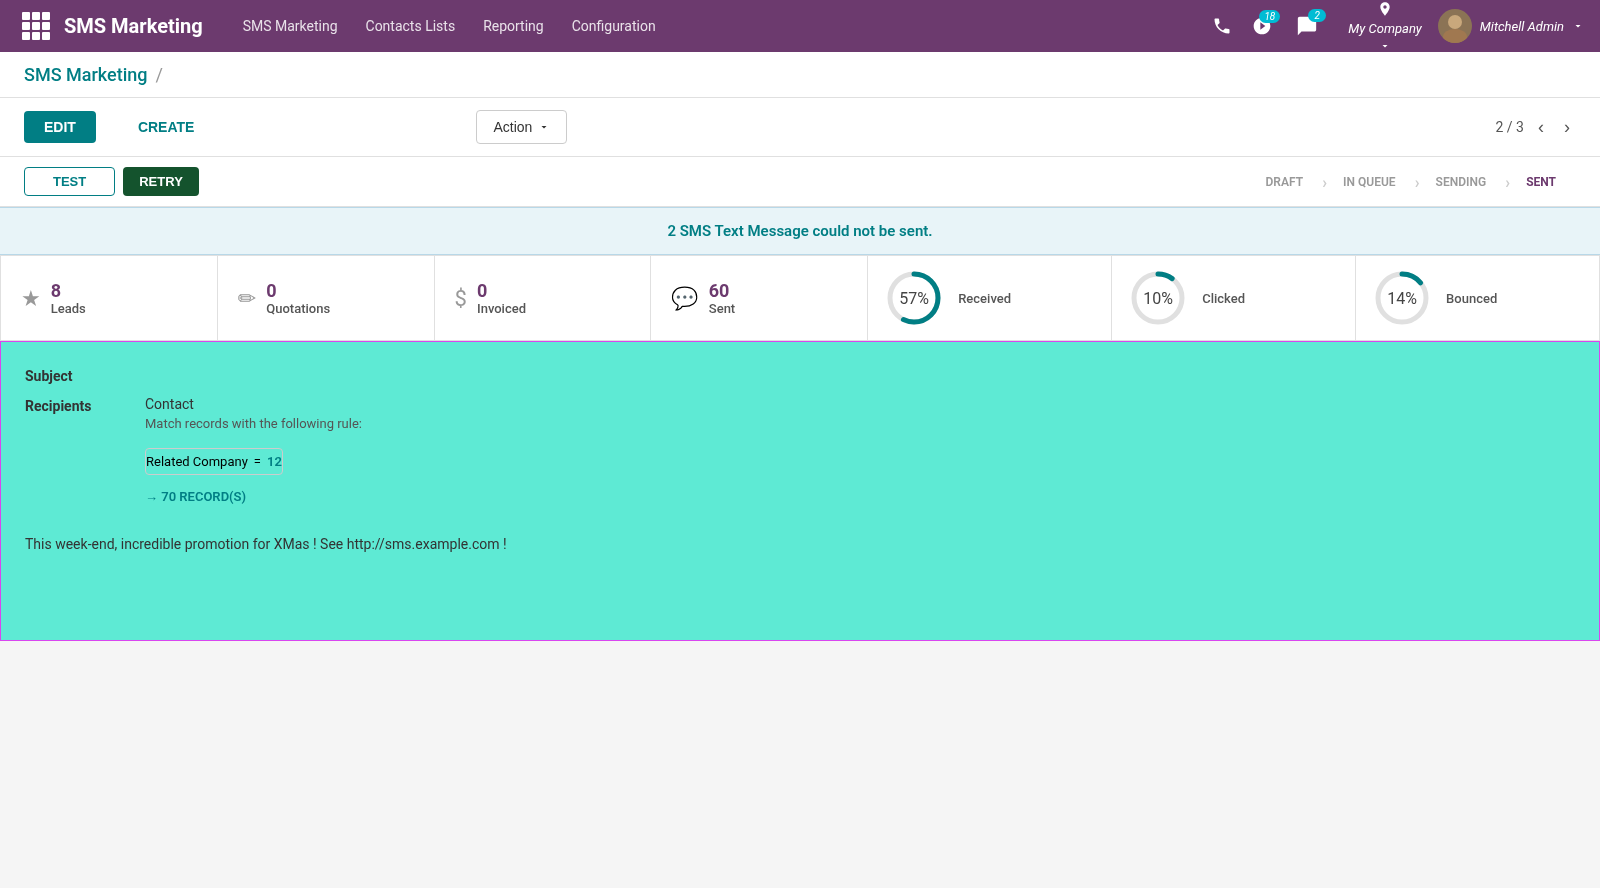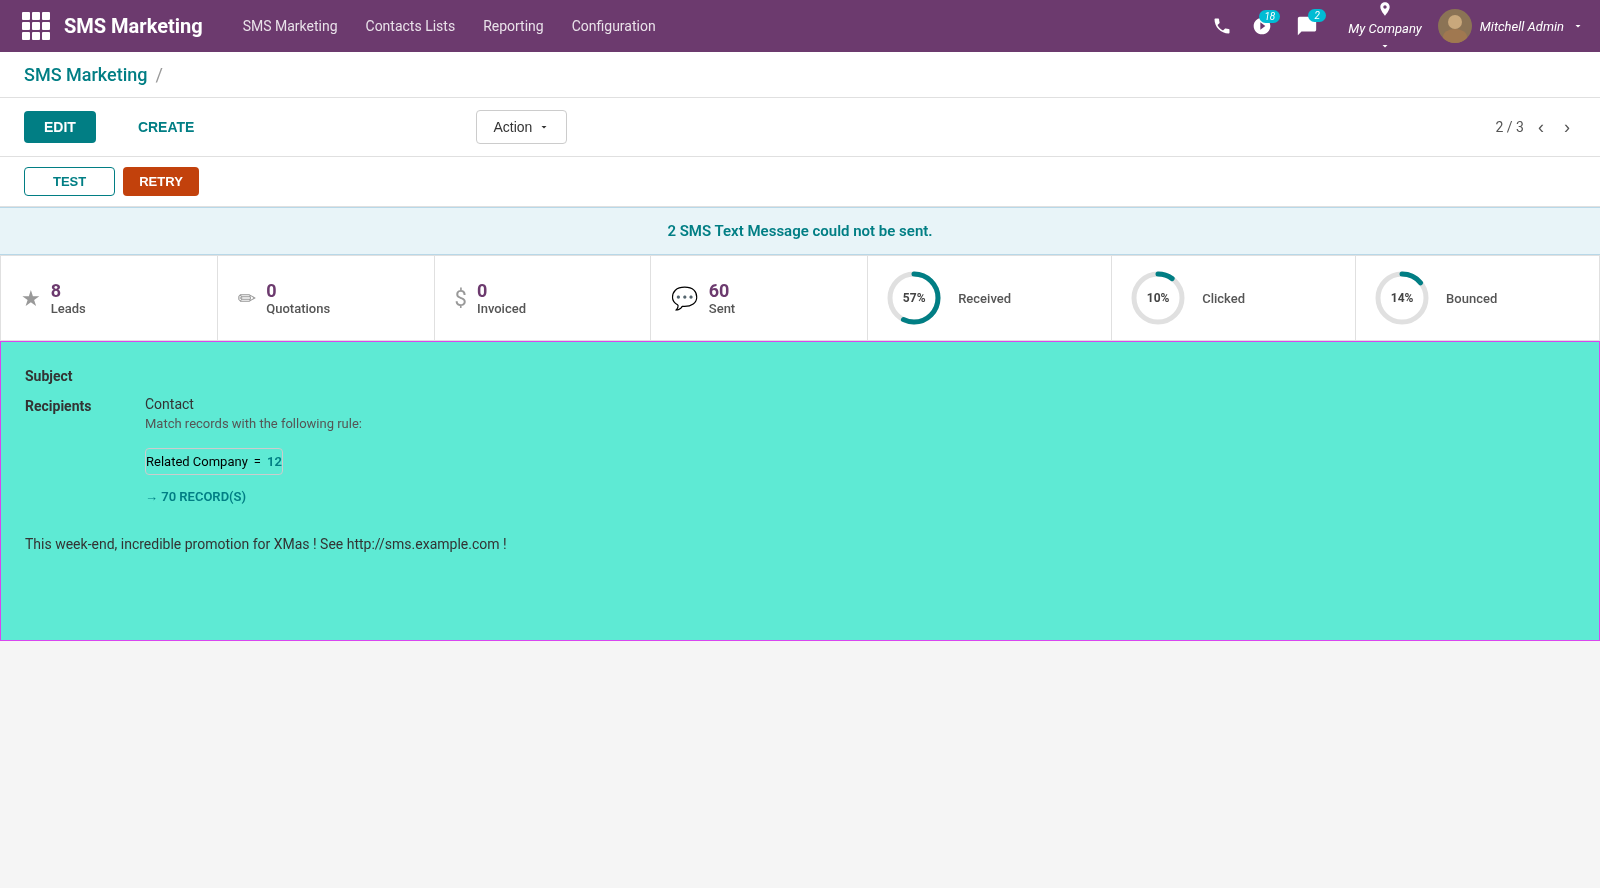--- a/index.html
+++ b/index.html
@@ -46,41 +46,41 @@
     .btn-edit { background: #017e84; color: white; border: none; padding: 8px 20px; border-radius: 4px; font-size: 14px; font-weight: 600; cursor: pointer; }
     .btn-create { background: none; color: #017e84; border: none; padding: 8px 16px; font-size: 14px; font-weight: 600; cursor: pointer; }
     .action-btn { background: none; border: 1px solid #ccc; padding: 8px 16px; border-radius: 4px; cursor: pointer; font-size: 14px; color: #333; display: flex; align-items: center; gap: 6px; margin-left: 240px; }
     .nav-arrows { margin-left: auto; display: flex; align-items: center; gap: 8px; color: #555; font-size: 14px; }
     .nav-arrow-btn { background: none; border: none; cursor: pointer; font-size: 18px; color: #555; padding: 2px 6px; }
 
     
     .status-pipeline { background: white; padding: 0 24px; border-bottom: 1px solid #e0e0e0; display: flex; align-items: center; }
     .pipeline-actions { display: flex; gap: 8px; padding: 10px 0; }
     .btn-test { background: none; color: #017e84; border: 1px solid #017e84; padding: 6px 28px; border-radius: 4px; cursor: pointer; font-size: 13px; font-weight: 600; }
-    .btn-retry { background: #c2410c; color: white; border: none; padding: 6px 16px; border-radius: 4px; cursor: pointer; font-size: 13px; font-weight: 600; }
+    .btn-retry { background: #14532d; color: white; border: none; padding: 6px 16px; border-radius: 4px; cursor: pointer; font-size: 13px; font-weight: 600; }
     .pipeline-stages { margin-left: auto; display: flex; align-items: center; }
     .stage { padding: 10px 20px; font-size: 12px; font-weight: 600; color: #999; position: relative; }
     .stage::after { content: '›'; position: absolute; right: -4px; top: 50%; transform: translateY(-50%); color: #ccc; font-size: 16px; }
     .stage:last-child::after { display: none; }
     .stage.active { color: #6c3a6e; font-weight: 700; }
 
     
     .alert-banner { background: #e8f4f8; border-top: 1px solid #b8d8e8; border-bottom: 1px solid #b8d8e8; padding: 14px 24px; text-align: center; color: #017e84; font-weight: 600; font-size: 15px; }
 
     
     .stats-row { background: white; border: 1px solid #e0e0e0; margin: 0; display: flex; align-items: stretch; }
     .stat-item { flex: 1; padding: 18px 20px; border-right: 1px solid #e0e0e0; display: flex; align-items: center; gap: 10px; cursor: pointer; }
     .stat-item:last-child { border-right: none; }
     .stat-icon { font-size: 22px; color: #999; }
     .stat-info { display: flex; flex-direction: column; }
     .stat-number { font-size: 18px; font-weight: 700; color: #6c3a6e; }
     .stat-label { font-size: 13px; color: #555; font-weight: 500; }
     .stat-circle { position: relative; width: 60px; height: 60px; }
     .stat-circle svg { width: 60px; height: 60px; transform: rotate(-90deg); }
-    .stat-circle-label { position: absolute; top: 50%; left: 50%; transform: translate(-50%,-50%); font-size: 12px; font-weight: 700; color: #444; }
+    .stat-circle-label { position: absolute; top: 50%; left: 50%; transform: translate(-50%,-50%); font-size: 16px; font-weight: 400; color: #444; }
     .stat-name { font-size: 13px; color: #555; font-weight: 500; margin-left: 4px; }
 
     
     .main-content { background: #5eead4; border: 1px solid #d946ef; margin: 0; padding: 24px; }
 
     .form-row { display: flex; align-items: flex-start; margin-bottom: 12px; }
     .form-label { font-weight: 700; color: #333; min-width: 120px; padding-top: 2px; font-size: 14px; }
     .form-value { color: #333; font-size: 14px; }
     .form-value-small { color: #555; font-size: 13px; margin-top: 4px; }
 
@@ -186,20 +186,26 @@
     <button class="nav-arrow-btn">‹</button>
     <button class="nav-arrow-btn">›</button>
   </div>
 </div>
 
 <div class="status-pipeline">
   <div class="pipeline-actions">
     <button class="btn-test">TEST</button>
     <button class="btn-retry">RETRY</button>
   </div>
+  <div class="pipeline-stages">
+    <div class="stage">DRAFT</div>
+    <div class="stage">IN QUEUE</div>
+    <div class="stage">SENDING</div>
+    <div class="stage active">SENT</div>
+  </div>
 </div>
 
 <div class="alert-banner">
   <span>2 SMS Text Message could not be sent.</span>
 </div>
 
 <div class="stats-row">
 
   <div class="stat-item">
     <span class="stat-icon">★</span>

